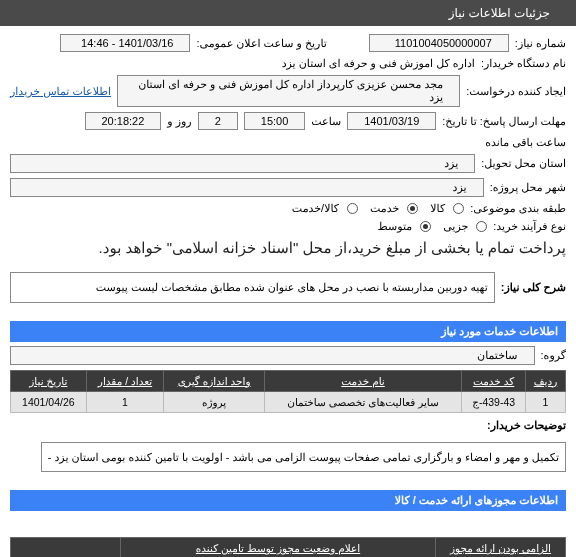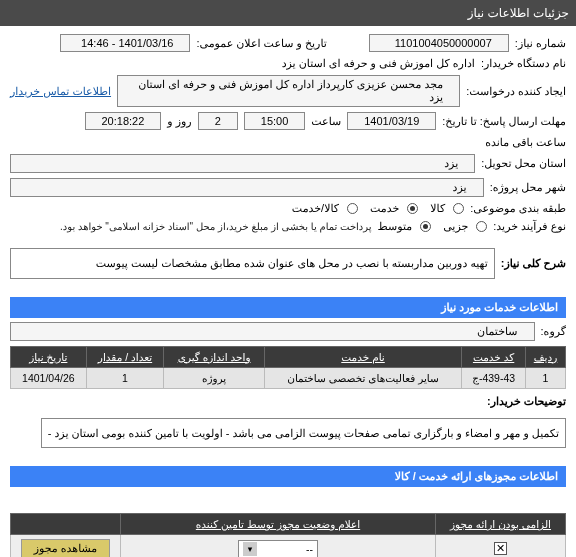--- a/index.html
+++ b/index.html
@@ -6,21 +6,21 @@
 body {
   font-family: Tahoma, Arial, sans-serif;
   font-size: 11px;
   background: #fff;
   width: 576px;
   direction: rtl;
 }
 .header-bar {
   background: #4a4a4a;
   color: #fff;
-  padding: 6px 7px;
+  padding: 6px 26px;
   font-size: 12px;
 }
 .form-area {
   padding: 8px 10px;
   background: #fff;
 }
 .row {
   display: flex;
   align-items: center;
   margin-bottom: 5px;
@@ -55,21 +55,21 @@
 }
 .radio-item { display: inline-flex; align-items: center; gap: 8px; }
 .radio-dot {
   width: 11px; height: 11px; border: 1px solid #555; border-radius: 50%;
   display: inline-flex; align-items: center; justify-content: center;
 }
 .radio-dot.checked::after {
   content: ""; width: 5px; height: 5px; background: #333; border-radius: 50%;
 }
 .note {
-  font-size: 10px;
+  font-size: 15px;
   color: #222;
 }
 .section-title {
   background: #3b82f6;
   color: #fff;
   padding: 4px 8px;
   font-size: 11px;
   font-weight: bold;
   margin-top: 14px;
 }

